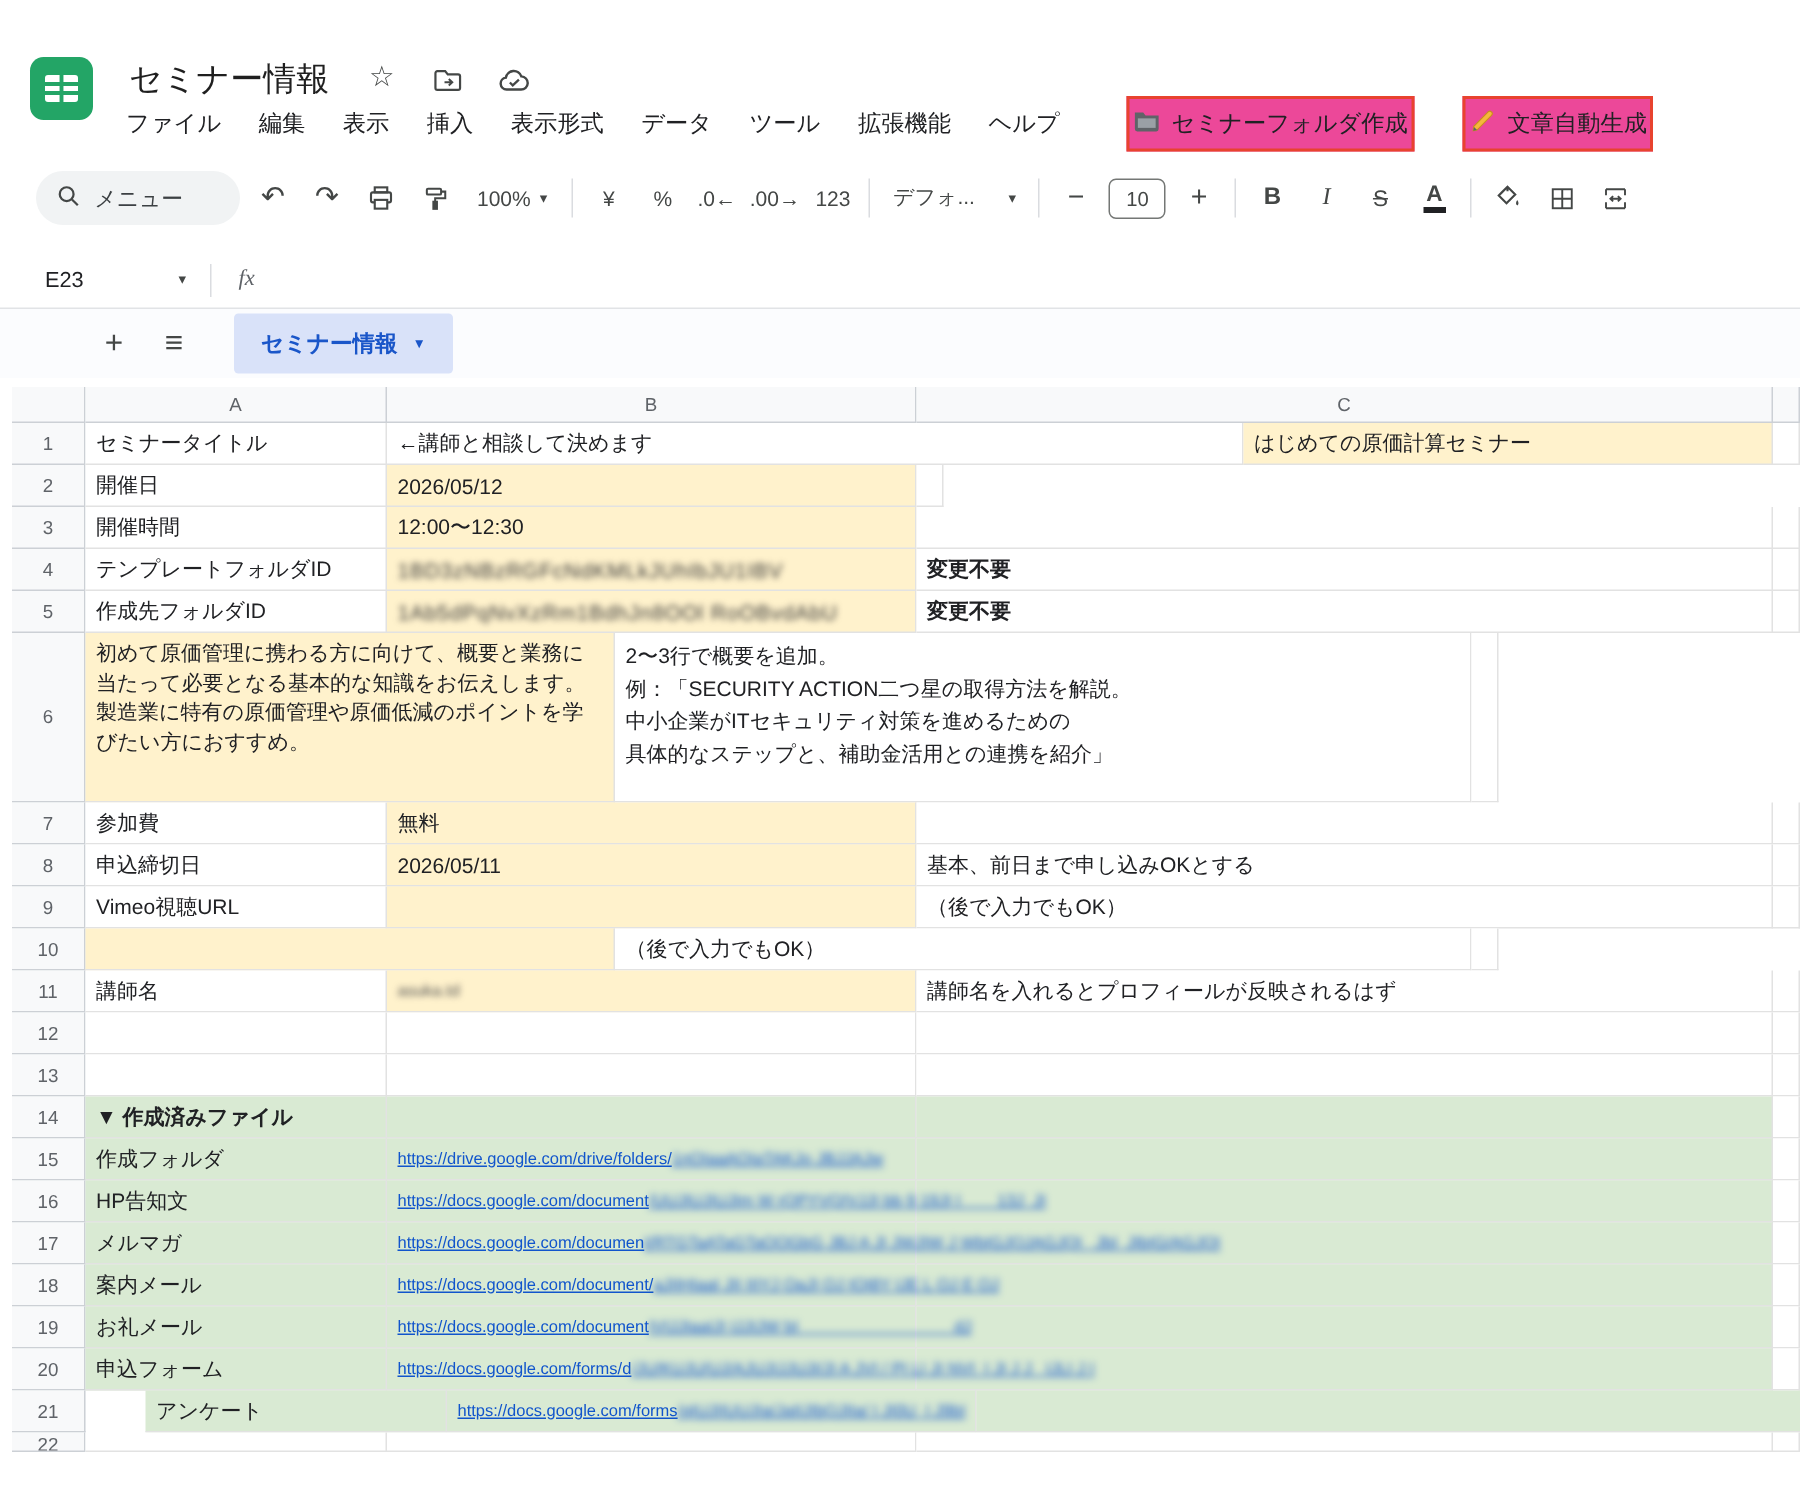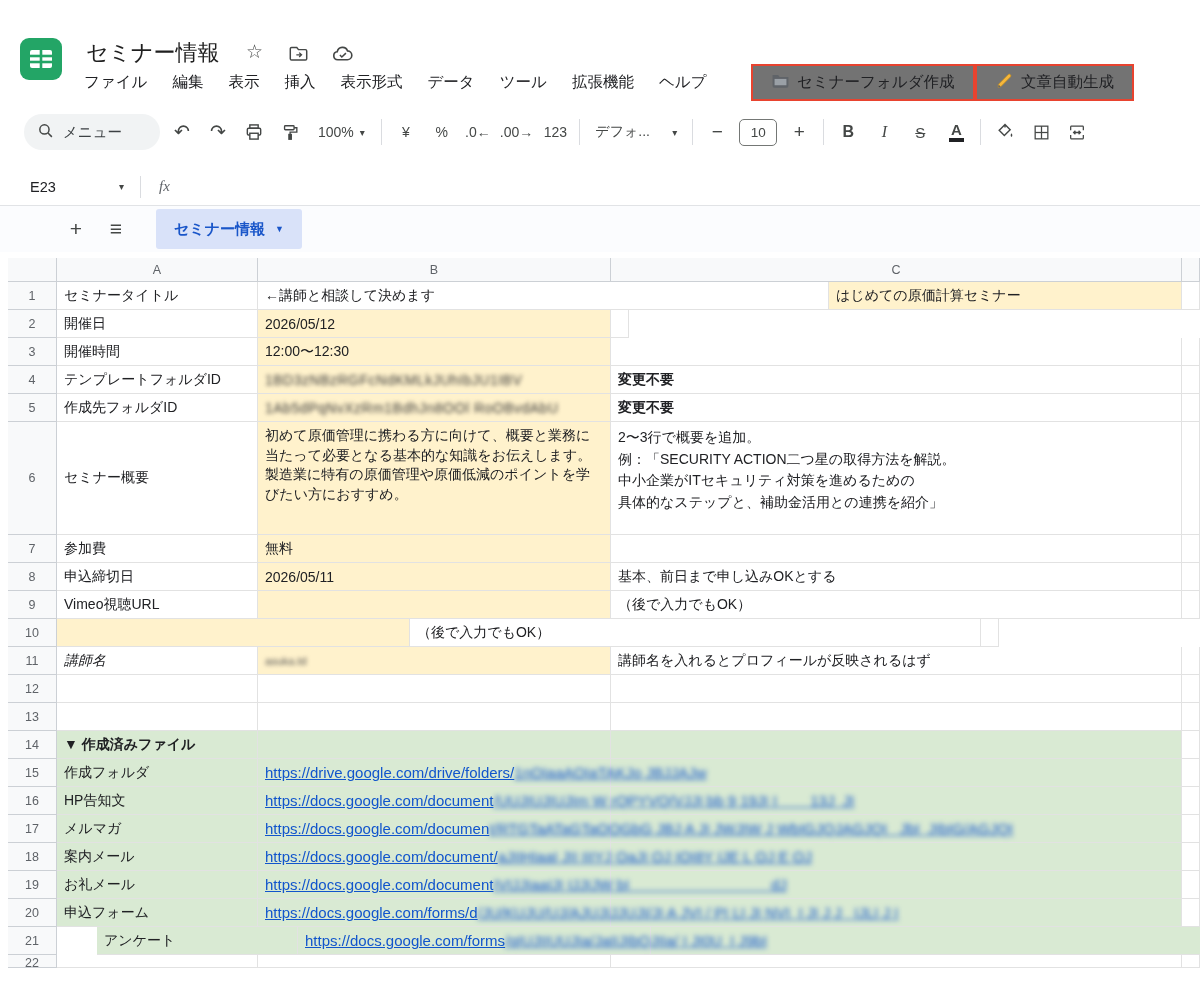--- a/index.html
+++ b/index.html
@@ -10,21 +10,21 @@
   
   .logo{position:absolute;left:18px;top:36px;cursor:pointer}
   .doc-title{position:absolute;left:86px;top:38px;font-size:22px;color:#1f1f1f;cursor:text}
   .title-icon{position:absolute;top:42px;color:#444746;font-size:19px;cursor:pointer;line-height:20px}
   .star{left:246px}
   .mvfolder{left:288px;top:44px}
   .cloudic{left:331px;top:43px}
   .menubar{position:absolute;left:84px;top:72px;display:flex;gap:25px;font-size:15.5px;color:#202124}
   .menu-item{cursor:pointer;white-space:nowrap}
   .custom-menu{position:absolute;top:64px;height:37px;border:2px solid var(--hl,#e8432f);
-    display:flex;align-items:center;gap:7px;padding:0 18px;font-size:15.5px;cursor:pointer;background:#737373;white-space:nowrap}
+    display:flex;align-items:center;gap:7px;padding:0 2px;font-size:15.5px;cursor:pointer;background:#ec4899;white-space:nowrap}
   .cm1{left:751px}
   .cm2{left:975px}
 
   
   .toolbar{position:absolute;left:24px;top:110px;height:44px;display:flex;align-items:center;gap:8px;
     font-size:14px;color:#444746;white-space:nowrap}
   .pill{height:36px;background:#f1f3f4;border-radius:18px;display:flex;align-items:center;gap:9px;
     padding:0 16px 0 13px;font-size:14.5px;color:#3c4043;min-width:136px;cursor:pointer}
   .tbtn{min-width:28px;height:32px;display:flex;align-items:center;justify-content:center;cursor:pointer;border-radius:4px}
   .glyph{font-size:19px;line-height:20px}
@@ -61,21 +61,21 @@
   .cell{border-right:1px solid #e2e2e2;border-bottom:1px solid #e2e2e2;padding:0 7px;font-size:14px;
     display:flex;align-items:center;overflow:hidden;white-space:nowrap;height:100%;background:#fff}
   .rowhdr,.colhdr{background:#f8f9fa;color:#5f6368;justify-content:center;font-size:12.5px;padding:0;
     border-right:1px solid #ccd0d5;border-bottom:1px solid #ccd0d5}
   .ghead .cell{height:24px}
   .yfill{background:var(--yellow,#fff2cc)}
   .gfill{background:var(--green,#d9ead3)}
   .tall-b{align-items:flex-start;white-space:normal;line-height:19.5px;padding-top:4px}
   .tall-c{align-items:flex-start;white-space:pre-line;line-height:21.5px;padding-top:5px}
   .linkcell{overflow:visible}
-  .cell-link{color:var(--link,#1155cc);text-decoration:underline;white-space:pre;position:relative;z-index:4;font-size:15px;cursor:pointer}
+  .cell-link{color:var(--link,#1155cc);text-decoration:underline;white-space:pre;position:relative;z-index:4;font-size:11px;cursor:pointer}
   .redact{filter:blur(2.2px);color:#3a3a3a;letter-spacing:.5px;white-space:pre}
   .redact-sm{filter:blur(2px);color:#555;font-size:11px;white-space:pre}
   .redact-link{filter:blur(2.4px);white-space:pre}
   .partial .cell{align-items:flex-start;padding-top:1px}
   .b-bold{font-weight:bold}
 </style>
 </head>
 <body>
 
 <div id="app">
@@ -280,23 +280,20 @@
           <span>作成先フォルダID</span>
         </div>
         <div class="cell yfill" style="width: 353px;">
           <span class="redact">1Ab5dPqNvXzRm1BdhJn8OOl RoOBvdAbU</span>
         </div>
         <div class="cell" style="width: 571px; font-weight: bold;">変更不要</div>
         <div class="cell" style="width: 18px;"></div>
       </div>
       <div class="grow" style="height: 113px;">
         <div class="cell rowhdr" style="width: 49px;">6</div>
-        <div class="cell" style="width: 201px;">
-          <span>セミナー概要</span>
-        </div>
         <div class="cell yfill tall-b" style="width: 353px;">初めて原価管理に携わる方に向けて、概要と業務に当たって必要となる基本的な知識をお伝えします。製造業に特有の原価管理や原価低減のポイントを学びたい方におすすめ。</div>
         <div class="cell tall-c" style="width: 571px;">2〜3行で概要を追加。
 例：「SECURITY ACTION二つ星の取得方法を解説。
 中小企業がITセキュリティ対策を進めるための
 具体的なステップと、補助金活用との連携を紹介」</div>
         <div class="cell" style="width: 18px;"></div>
       </div>
       <div class="grow" style="height: 28px;">
         <div class="cell rowhdr" style="width: 49px;">7</div>
         <div class="cell" style="width: 201px;">
@@ -325,21 +322,21 @@
         <div class="cell" style="width: 18px;"></div>
       </div>
       <div class="grow" style="height: 28px;">
         <div class="cell rowhdr" style="width: 49px;">10</div>
         <div class="cell yfill" style="width: 353px;"></div>
         <div class="cell" style="width: 571px;">（後で入力でもOK）</div>
         <div class="cell" style="width: 18px;"></div>
       </div>
       <div class="grow" style="height: 28px;">
         <div class="cell rowhdr" style="width: 49px;">11</div>
-        <div class="cell" style="width: 201px; font-style: italic;">
+        <div class="cell" style="width: 201px;">
           <span>講師名</span>
         </div>
         <div class="cell yfill" style="width: 353px;">
           <span class="redact-sm">asuka.td</span>
         </div>
         <div class="cell" style="width: 571px;">講師名を入れるとプロフィールが反映されるはず</div>
         <div class="cell" style="width: 18px;"></div>
       </div>
       <div class="grow" style="height: 28px;">
         <div class="cell rowhdr" style="width: 49px;">12</div>

